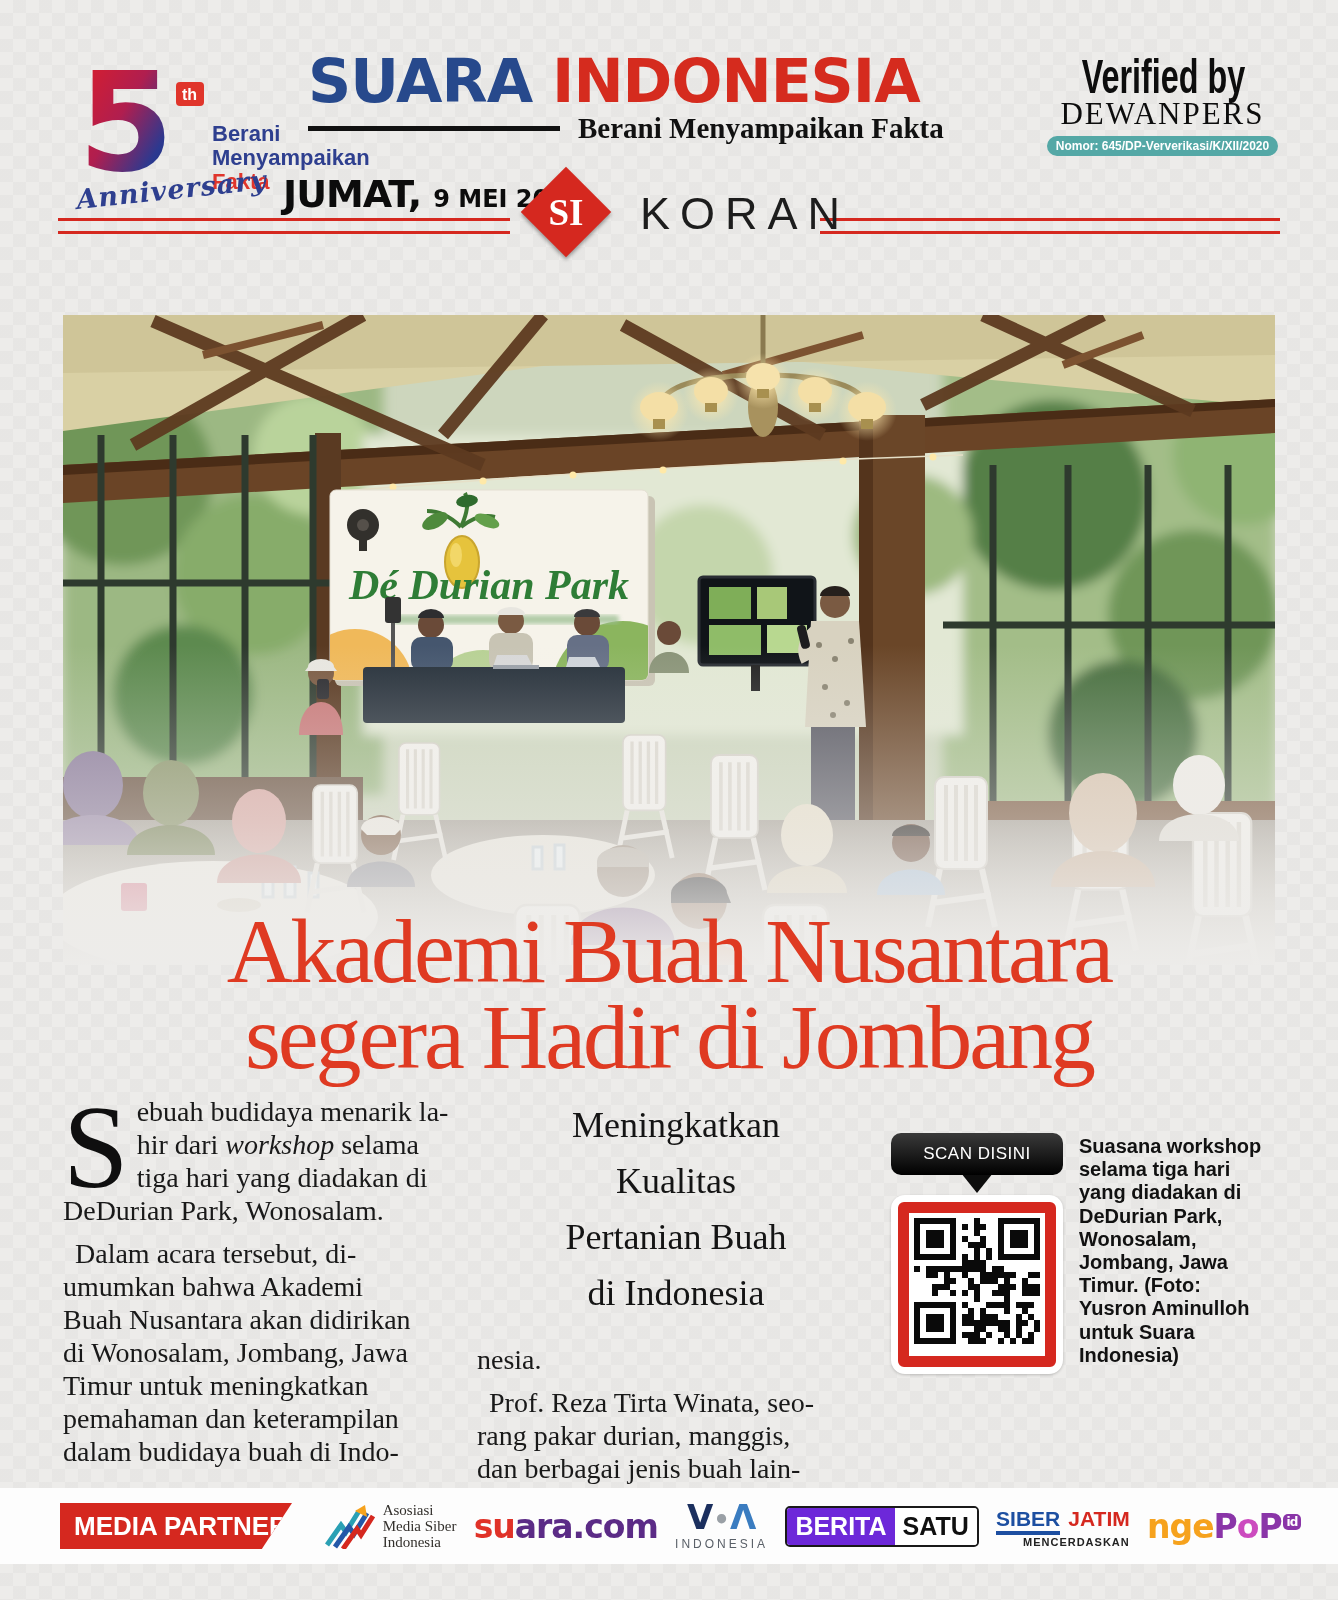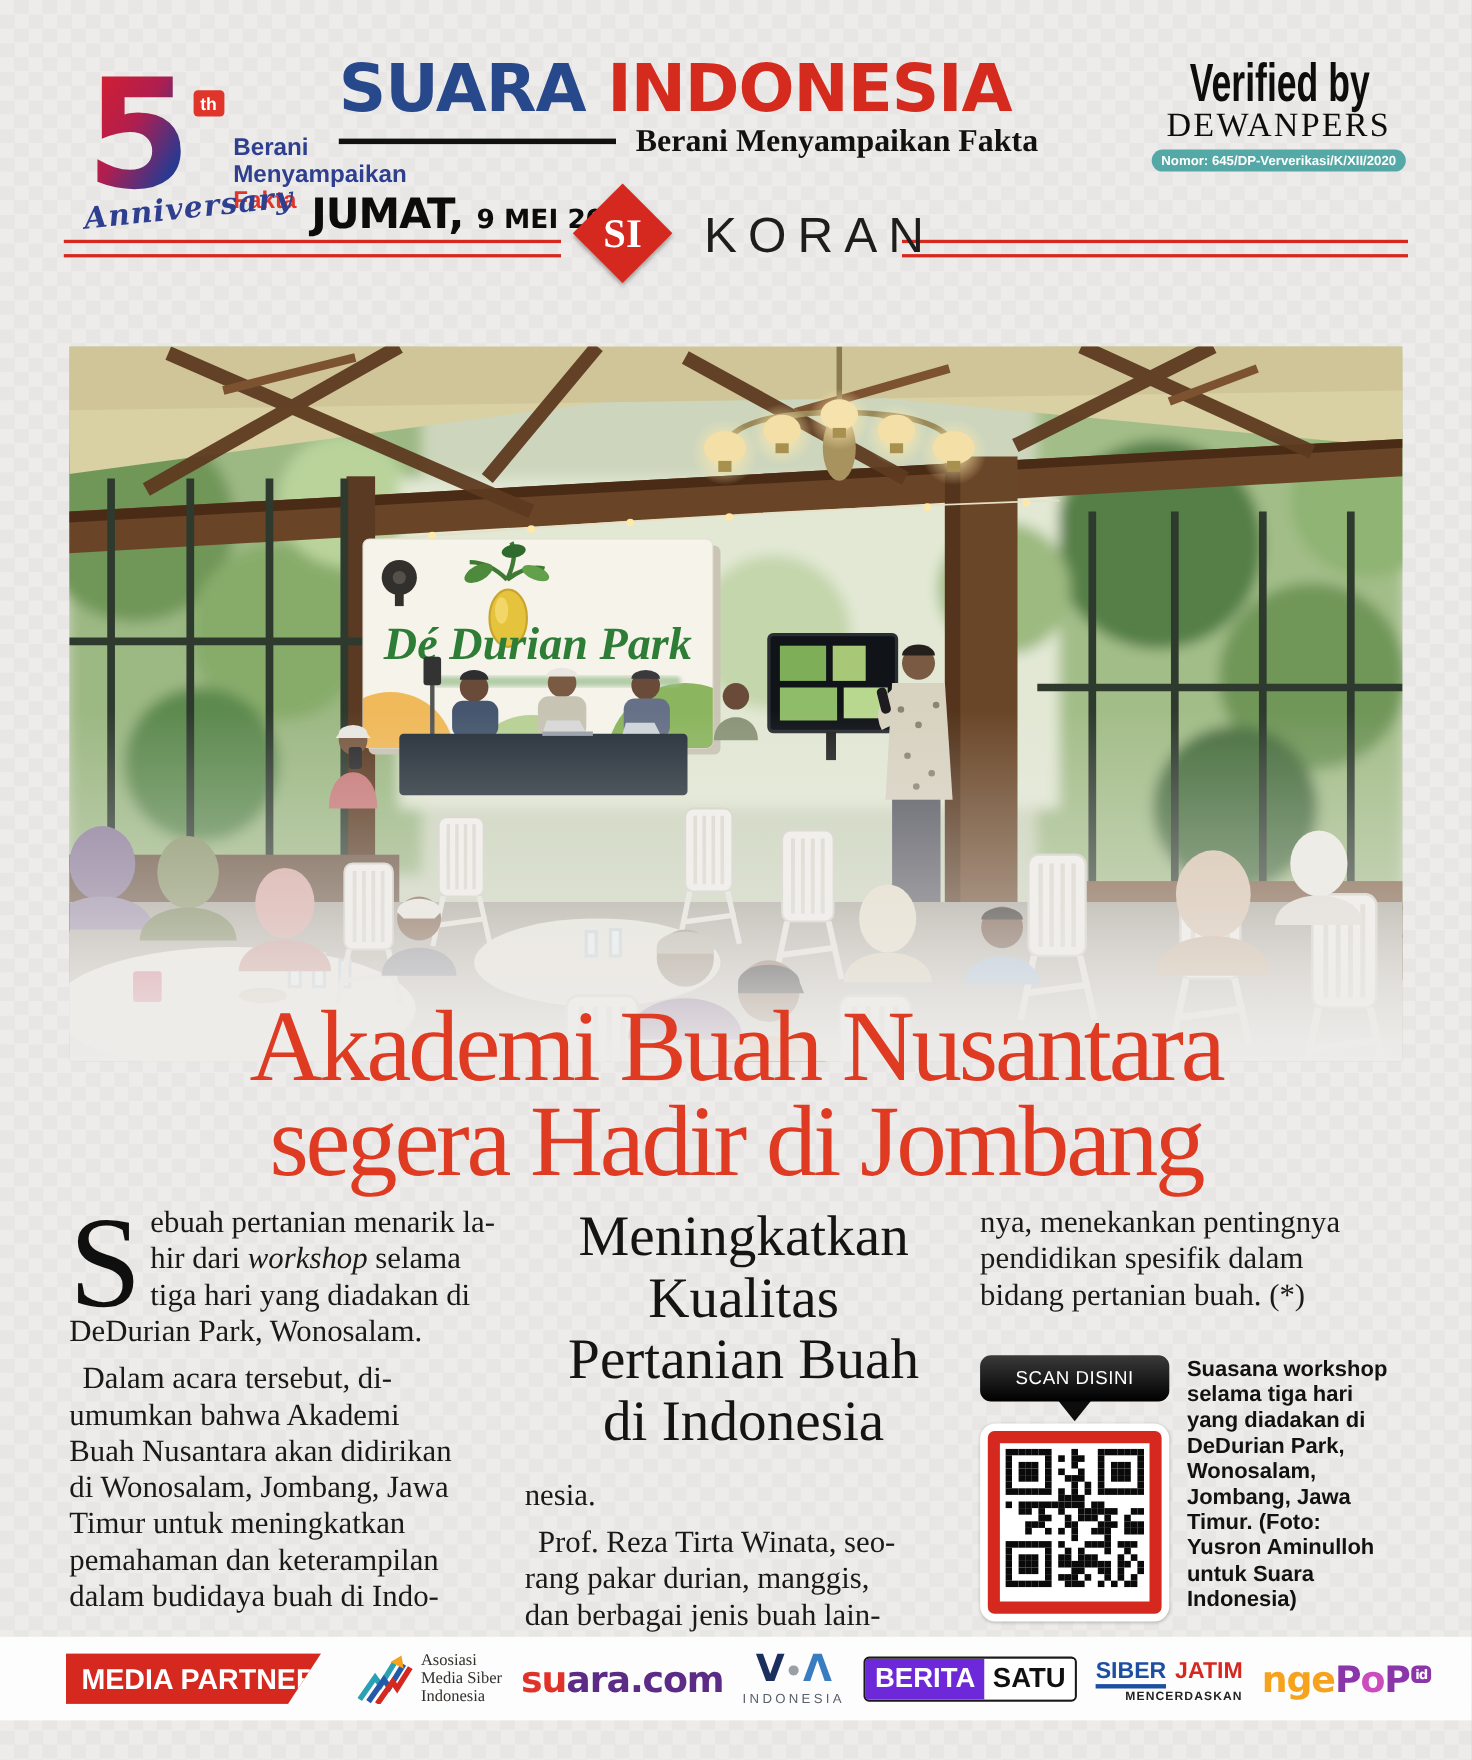--- a/index.html
+++ b/index.html
@@ -56,21 +56,21 @@
       font-family:"Liberation Serif",serif;font-size:92px;line-height:86px;
       letter-spacing:-3px;color:#df3a22;}
 
   
   .body-cols{position:absolute;left:63px;top:1095px;width:1212px;display:flex;gap:16px;}
   .col{font-size:28px;line-height:33px;color:#191919;}
   .col1{width:398px;} .col2{width:398px;} .col3{width:384px;}
   .col p{margin:0 0 10px 0;}
   .indent{text-indent:12px;}
   .dropcap{float:left;font-size:118px;line-height:90px;padding:8px 8px 0 0;color:#0f0f0f;}
-  .subhead{font-size:52px;line-height:56px;text-align:center;margin:2px 0 22px 0;color:#141414;}
+  .subhead{font-size:36px;line-height:56px;text-align:center;margin:2px 0 22px 0;color:#141414;}
 
   
   .qr-section{display:flex;gap:16px;margin-top:38px;}
   .qr-left{width:172px;flex:none;}
   .scan-btn{position:relative;background:#0d0d0d;background:linear-gradient(#3a3a3a,#000);
       color:#fff;border:0;border-radius:10px;width:172px;height:42px;
       font-family:"Liberation Sans",sans-serif;font-size:17px;letter-spacing:.5px;cursor:pointer;}
   .scan-ptr{width:0;height:0;margin:-2px auto 0 auto;border-left:16px solid transparent;
       border-right:16px solid transparent;border-top:20px solid #0d0d0d;}
   .qr-frame{margin-top:2px;background:#fff;border-radius:14px;padding:7px;width:158px;
@@ -427,21 +427,21 @@
     </svg>
   </div>
 
   <div class="headline">
     <div>Akademi Buah Nusantara</div>
     <div>segera Hadir di Jombang</div>
   </div>
 
   <div class="body-cols">
     <div class="col col1">
-      <p class="prewrap"><span class="dropcap">S</span><span>ebuah pertanian menarik la-
+      <p class="prewrap"><span class="dropcap">S</span><span>ebuah budidaya menarik la-
 hir dari </span><i>workshop</i><span> selama
 tiga hari yang diadakan di
 DeDurian Park, Wonosalam.</span></p>
       <p class="prewrap indent">Dalam acara tersebut, di-
 umumkan bahwa Akademi
 Buah Nusantara akan didirikan
 di Wonosalam, Jombang, Jawa
 Timur untuk meningkatkan
 pemahaman dan keterampilan
 dalam budidaya buah di Indo-</p>
@@ -450,23 +450,20 @@
       <div class="subhead prewrap">Meningkatkan
 Kualitas
 Pertanian Buah
 di Indonesia</div>
       <p class="prewrap">nesia.</p>
       <p class="prewrap indent">Prof. Reza Tirta Winata, seo-
 rang pakar durian, manggis,
 dan berbagai jenis buah lain-</p>
     </div>
     <div class="col col3">
-      <p class="prewrap">nya, menekankan pentingnya
-pendidikan spesifik dalam
-bidang pertanian buah. (*)</p>
       <div class="qr-section">
         <div class="qr-left">
           <button class="scan-btn">SCAN DISINI</button>
           <div class="scan-ptr"></div>
           <div class="qr-frame">
             <div class="qr-red"><svg id="qr-svg" width="126" height="126" viewBox="0 0 126 126">
                   <rect x="0" y="0" width="6" height="6" fill="#0a0a0a"></rect>
                   <rect x="6" y="0" width="6" height="6" fill="#0a0a0a"></rect>
                   <rect x="12" y="0" width="6" height="6" fill="#0a0a0a"></rect>
                   <rect x="18" y="0" width="6" height="6" fill="#0a0a0a"></rect>

